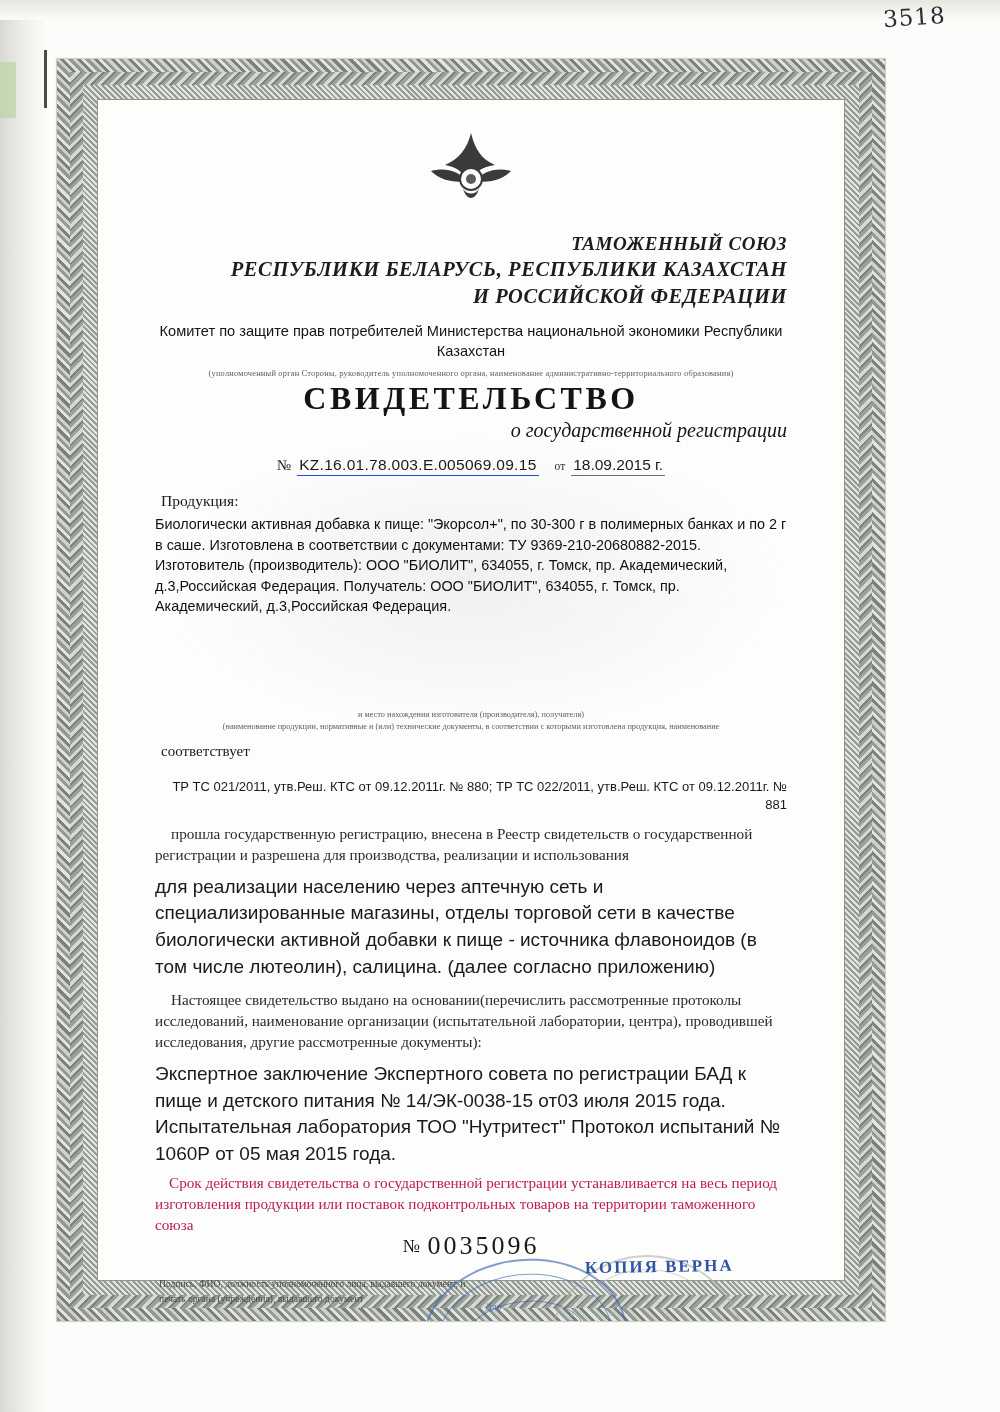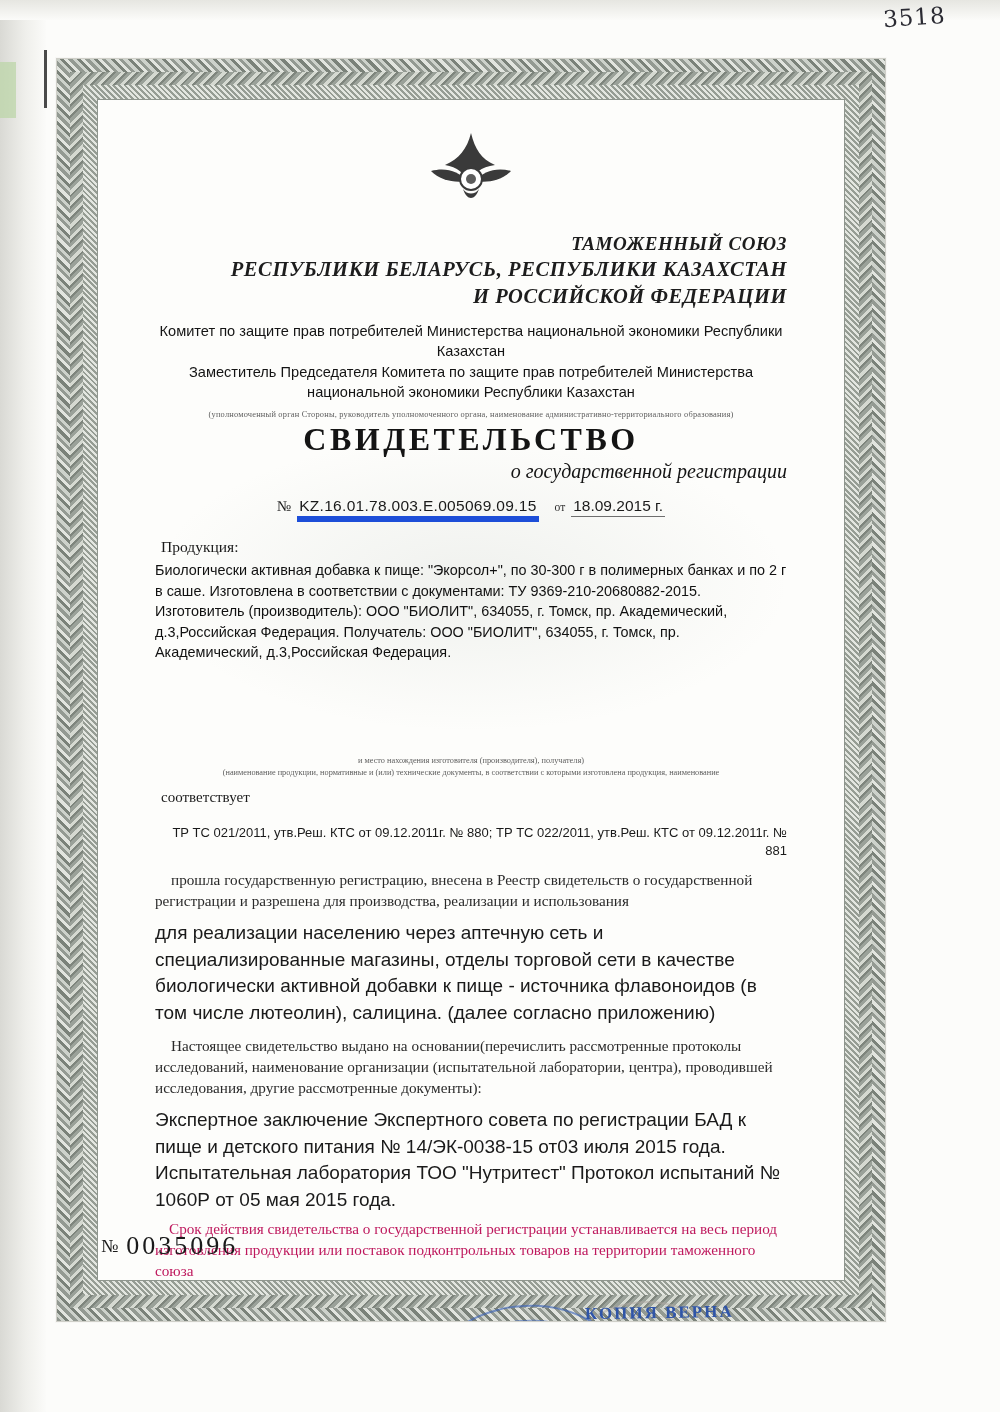--- a/index.html
+++ b/index.html
@@ -180,21 +180,21 @@
     gap: 6px;
     font-size: 15px;
   }
   .numberline .nsign {
     font-family: "Liberation Serif", serif;
     font-size: 15px;
   }
   .numberline .regno {
     font-size: 15.5px;
     letter-spacing: .3px;
-    border-bottom: 6px solid #1d4ed8;
+    border-bottom: 1px solid #1d4ed8;
     padding: 0 2px 1px 2px;
   }
   .numberline .ot {
     font-family: "Liberation Serif", serif;
     font-size: 11.5px;
     margin-left: 10px;
     color: #2c2c2c;
   }
   .numberline .regdate {
     font-size: 15.5px;
@@ -380,21 +380,21 @@
     position: absolute;
     inset: 44px;
     border-radius: 50%;
     border: 1px dashed #b5afa9;
   }
 
   .blank-no {
     position: absolute;
     left: 0; right: 0;
     bottom: 16px;
-    text-align: left;
+    text-align: center;
     font-family: "Liberation Serif", serif;
     font-size: 26px;
     letter-spacing: 3px;
     color: #1a1a1a;
   }
   .blank-no .hash {
     font-size: 18px;
     letter-spacing: 0;
     margin-right: 8px;
     vertical-align: 2px;
@@ -433,21 +433,20 @@
         </div>
 
         <div class="org-title">
           <div>ТАМОЖЕННЫЙ СОЮЗ</div>
           <div>РЕСПУБЛИКИ БЕЛАРУСЬ, РЕСПУБЛИКИ КАЗАХСТАН</div>
           <div>И РОССИЙСКОЙ ФЕДЕРАЦИИ</div>
         </div>
 
         <div class="authority">
           <div class="l1">Комитет по защите прав потребителей Министерства национальной экономики Республики Казахстан</div>
-          <div class="l2">Заместитель Председателя Комитета по защите прав потребителей Министерства национальной экономики Республики Казахстан</div>
         </div>
 
         <div class="fineprint">(уполномоченный орган Стороны, руководитель уполномоченного органа, наименование административно-территориального образования)</div>
 
         <div class="doc-title">СВИДЕТЕЛЬСТВО</div>
         <div class="doc-subtitle">о государственной регистрации</div>
 
         <div class="numberline">
           <span class="nsign">№</span>
           <span class="regno">KZ.16.01.78.003.Е.005069.09.15</span>

